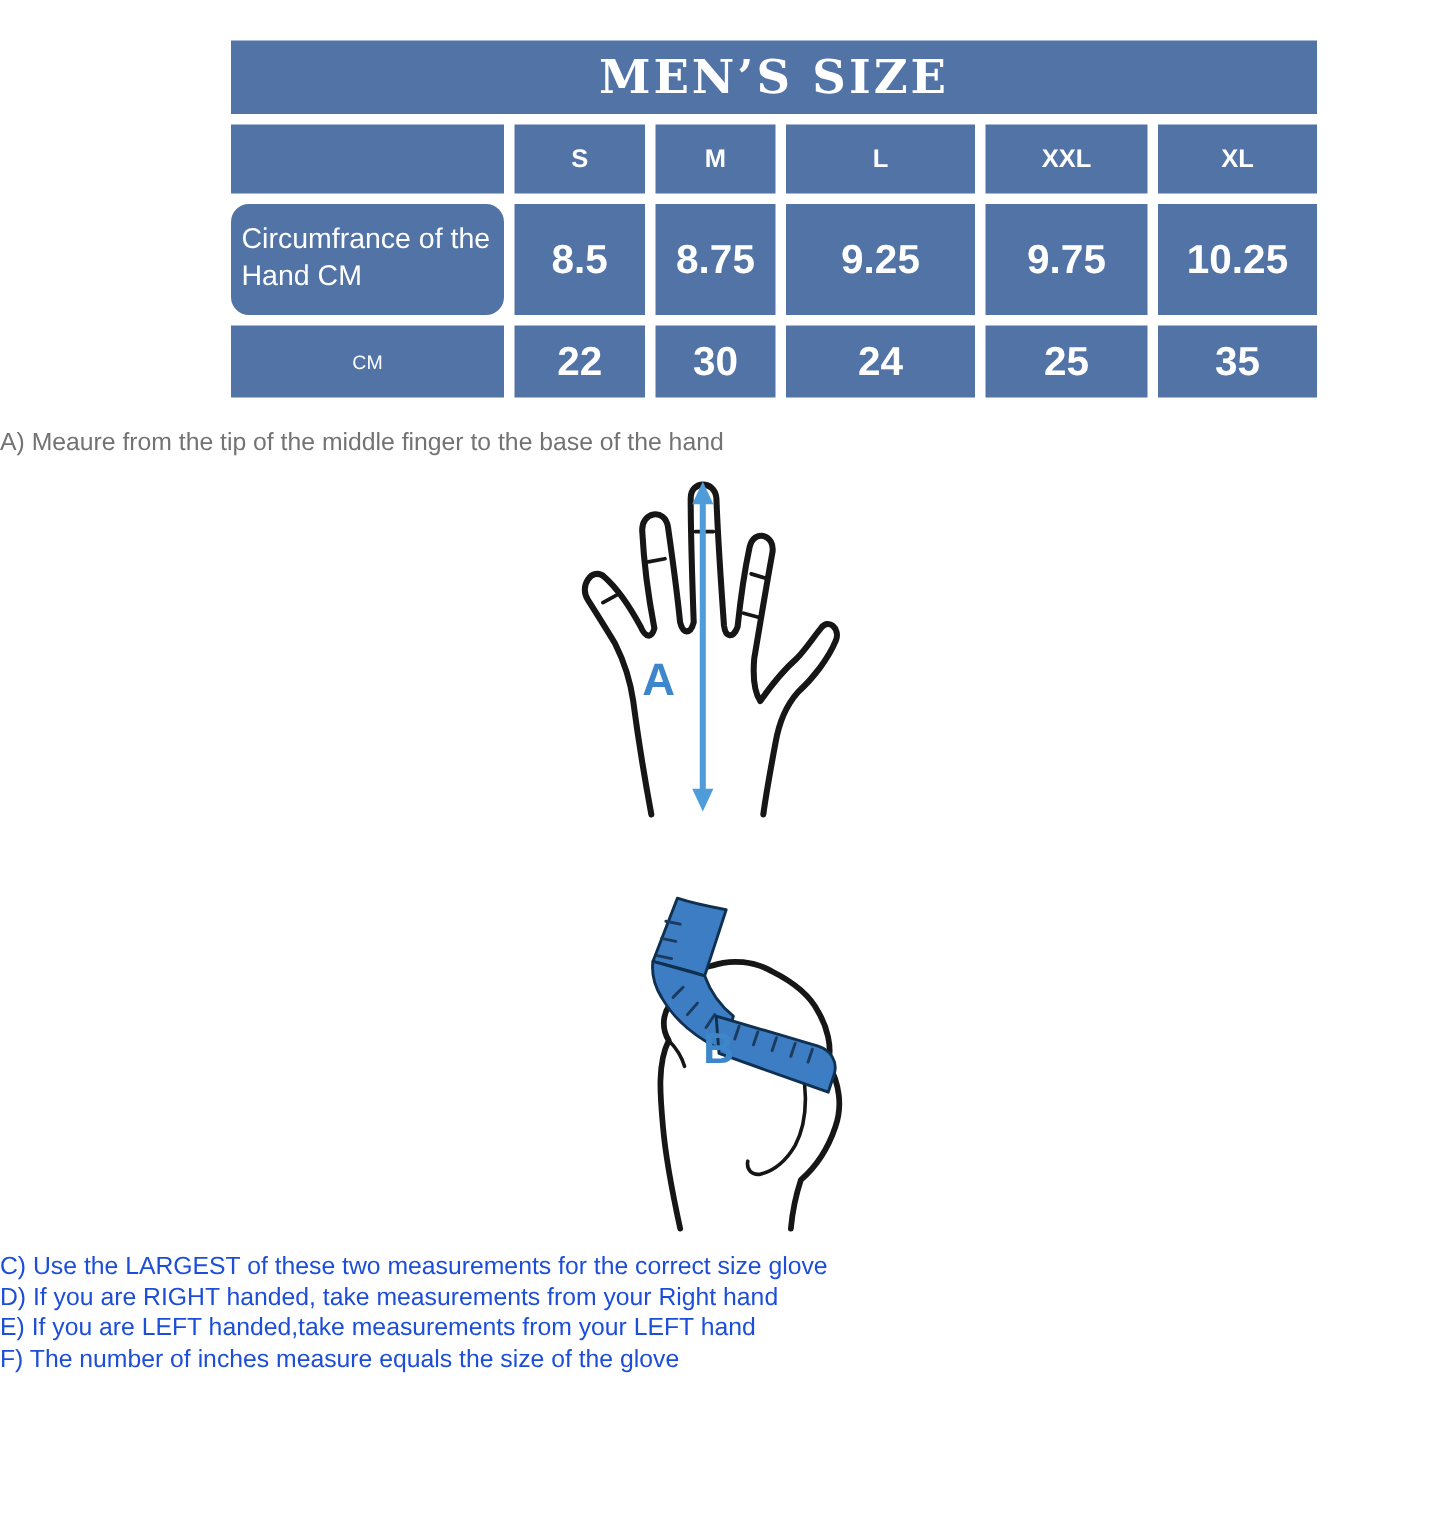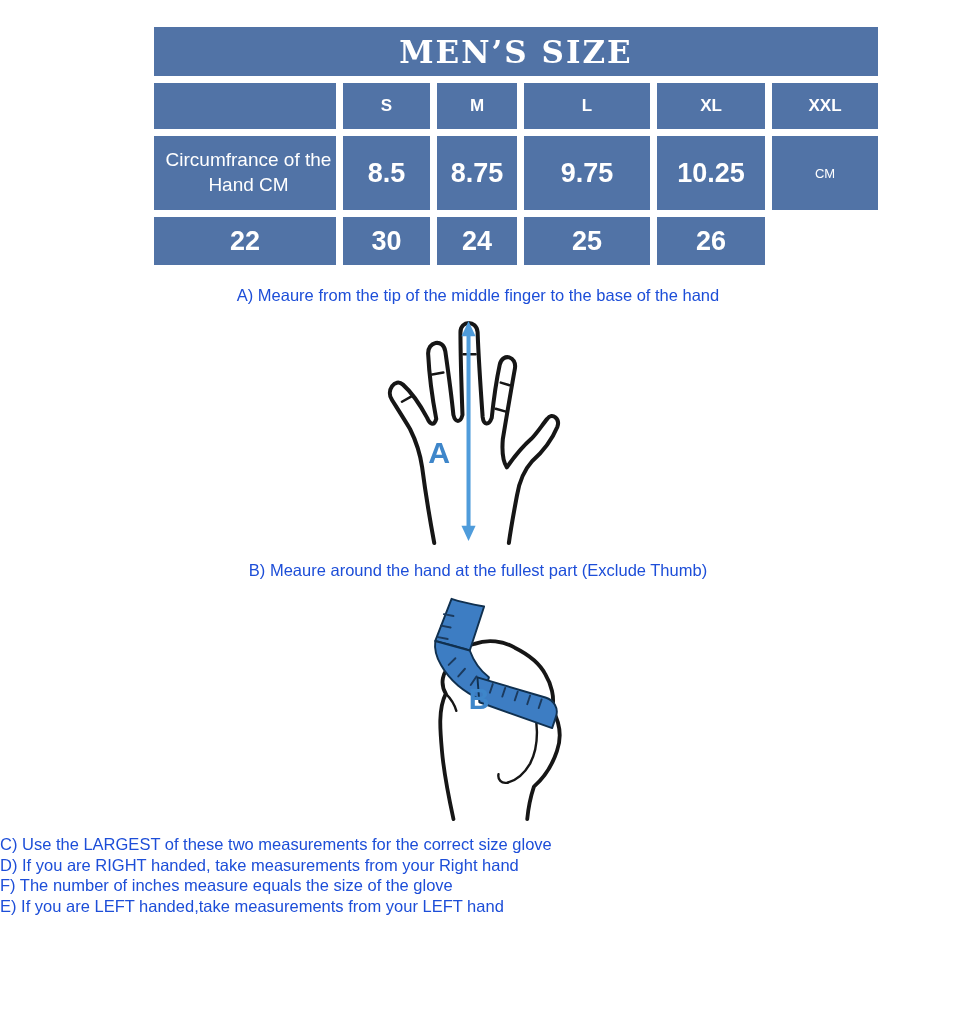--- a/index.html
+++ b/index.html
@@ -20,28 +20,28 @@
     display:flex; align-items:center; justify-content:center;
     text-align:center;
   }
   .title-cell {
     grid-column:1 / -1;
     font-family:"DejaVu Serif", serif;
     font-weight:bold; font-size:31px; letter-spacing:2px;
   }
   .size-head { font-weight:bold; font-size:17px; }
   .row-label { font-size:19px; line-height:1.3; justify-content:flex-start;
-               text-align:center; padding-left:7px; }
+               text-align:left; padding-left:7px;border-radius:12px; }
   .cm-label  { font-size:13px; }
   .val       { font-weight:bold; font-size:27px; }
 
   
   .caption {
-    position:absolute; left:0; width:956px; text-align:center;
-    color:#1d4ed8; font-size:16.5px;
+    position:absolute; left:0; width:956px; 
+    color:#737373; font-size:16.5px;
   }
   .caption-a { top:286px; }
   .caption-b { top:561px; }
   .bottom-notes {
     position:absolute; left:0; top:834px; width:956px; text-align:left;
     color:#1d4ed8; font-size:16.5px; line-height:20.6px;
   }
 
   
   .hand-a-svg { position:absolute; left:368px; top:314px; }
@@ -59,35 +59,36 @@
 
 <div class="canvas">
 
   <div class="size-table">
     <div class="cell title-cell">MEN’S SIZE</div>
 
     <div class="cell"></div>
     <div class="cell size-head">S</div>
     <div class="cell size-head">M</div>
     <div class="cell size-head">L</div>
+    <div class="cell size-head">XXL</div>
     <div class="cell size-head">XL</div>
-    <div class="cell size-head">XXL</div>
 
     <div class="cell row-label">Circumfrance of the Hand CM</div>
     <div class="cell val">8.5</div>
     <div class="cell val">8.75</div>
+    <div class="cell val">9.25</div>
     <div class="cell val">9.75</div>
     <div class="cell val">10.25</div>
 
     <div class="cell cm-label">CM</div>
     <div class="cell val">22</div>
     <div class="cell val">30</div>
     <div class="cell val">24</div>
     <div class="cell val">25</div>
-    <div class="cell val">26</div>
+    <div class="cell val">35</div>
   </div>
 
   <div class="caption caption-a">A) Meaure from the tip of the middle finger to the base of the hand</div>
 
   <svg class="hand-a-svg" width="195" height="232" viewBox="0 0 190 230">
     <path class="outline" d="
       M64,227
       C59,200 55,175 52,152
       C50,138 46,126 40,114
       C34,104 27,93 22,85
@@ -115,21 +116,20 @@
     <path class="crease" d="
       M32,87 L41,82 M62,60 L73,58 M93,40 L105,40 M130,68 L140,71 M125,94 L136,97"></path>
     <g>
       <line x1="98" y1="18" x2="98" y2="214" stroke="#4f9cdb" stroke-width="4"></line>
       <polygon points="98,7 91,22 105,22" fill="#4f9cdb"></polygon>
       <polygon points="98,225 91,210 105,210" fill="#4f9cdb"></polygon>
     </g>
     <text class="diagram-letter" x="58" y="148">A</text>
   </svg>
 
-  <div class="caption caption-b">B) Meaure around the hand at the fullest part (Exclude Thumb)</div>
 
   <svg class="hand-b-svg" width="182" height="235" viewBox="0 0 190 235">
     <path class="outline" d="
       M60,233
       C55,210 50,185 48,162
       C46,140 44,118 52,102
       C46,92 48,78 58,74
       C60,62 70,52 82,50
       C96,45 112,47 124,54
       C138,61 150,70 156,82
@@ -148,17 +148,17 @@
       <path class="tick" d="M50,19 L60,21 M47,31 L57,33 M44,43 L54,45"></path>
       <path class="tick" d="M55,72 L62,65 M65,84 L72,76 M78,93 L84,84"></path>
       <path class="tick" d="M101,92 L98,101 M114,96 L111,105 M127,100 L124,109 M140,104 L137,113 M152,108 L149,117"></path>
     </g>
     <text class="diagram-letter" x="76" y="118">B</text>
   </svg>
 
   <div class="bottom-notes">
     <div>C) Use the LARGEST of these two measurements for the correct size glove</div>
     <div>D) If you are RIGHT handed, take measurements from your Right hand</div>
+    <div>E) If you are LEFT handed,take measurements from your LEFT hand</div>
     <div>F) The number of inches measure equals the size of the glove</div>
-    <div>E) If you are LEFT handed,take measurements from your LEFT hand</div>
   </div>
 
 </div>
 
 </body></html>

